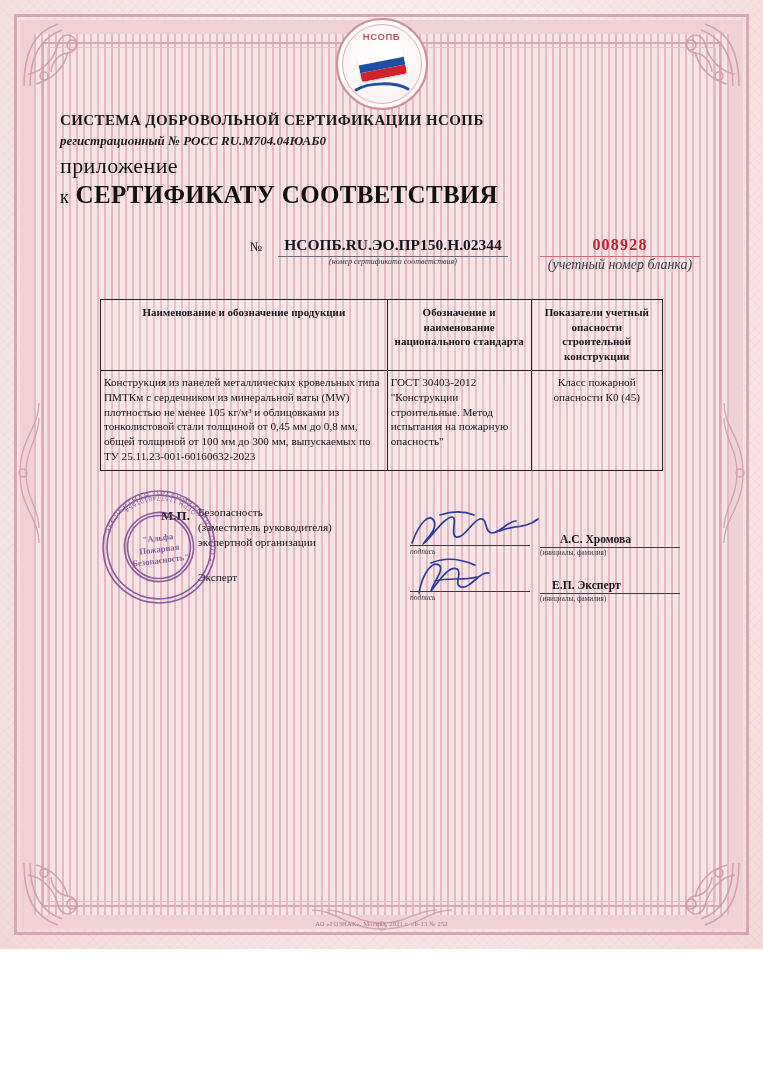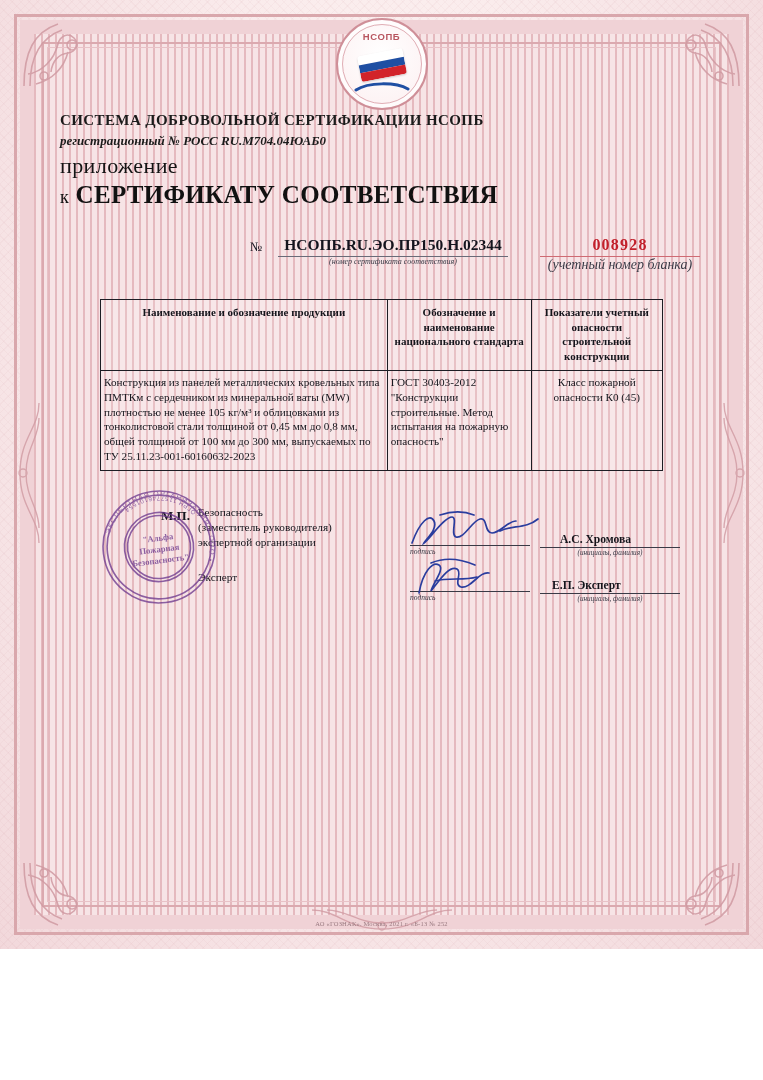--- a/index.html
+++ b/index.html
@@ -318,23 +318,21 @@
   }
   .name {
     position: absolute;
     font-size: 11.6px;
     font-weight: bold;
     color: #15151c;
   }
   .name-cap {
     position: absolute;
     font-size: 7.2px;
-    font-style: italic;
     color: #3a3a46;
-    text-align: center;
     border-top: 1px solid #3a3a46;
     padding-top: 1px;
   }
 
   
   .handsig {
     position: absolute;
     pointer-events: none;
   }
   .handsig svg { display: block; overflow: visible; }

